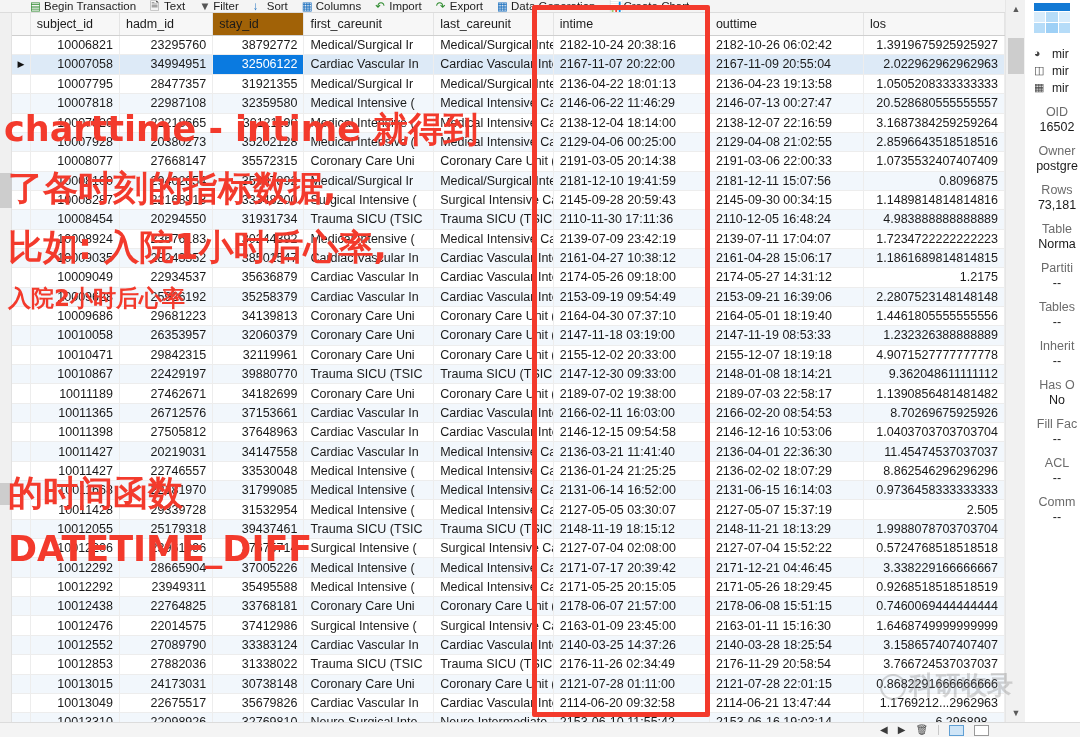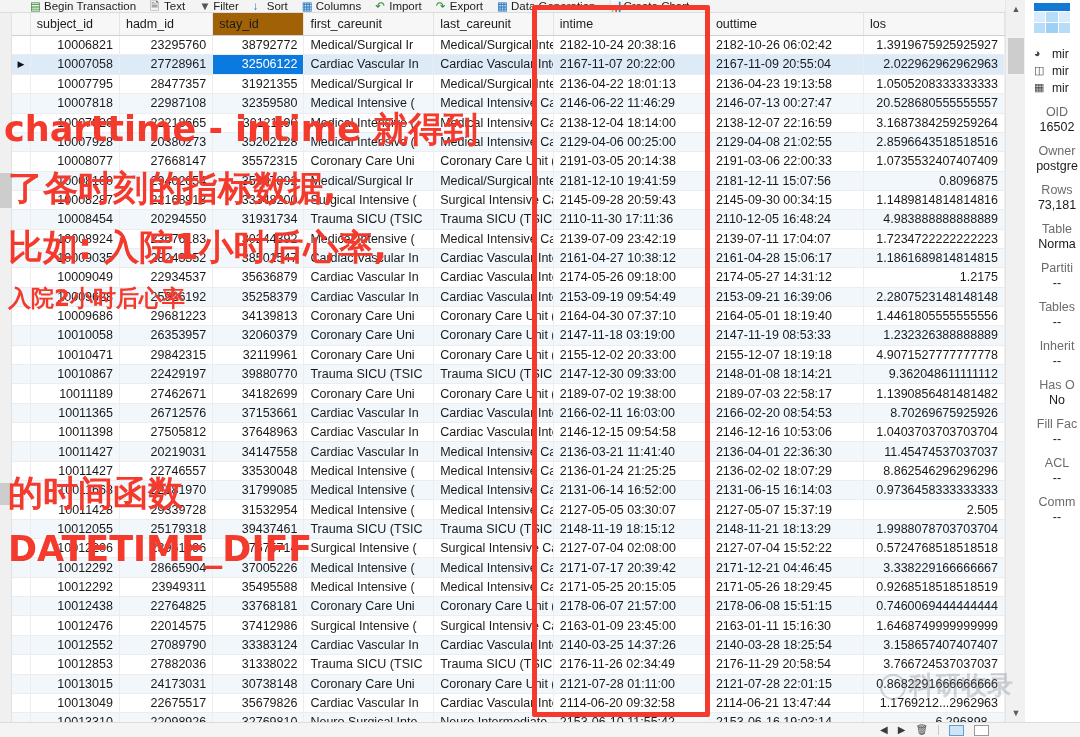--- a/index.html
+++ b/index.html
@@ -236,21 +236,21 @@
           <td class="c-stay num">38792772</td>
           <td class="c-fcu">Medical/Surgical Ir</td>
           <td class="c-lcu">Medical/Surgical Intensiv</td>
           <td class="c-in">2182-10-24 20:38:16</td>
           <td class="c-out">2182-10-26 06:02:42</td>
           <td class="c-los num">1.3919675925925927</td>
         </tr>
         <tr class="curr">
           <td class="marker c-mark"><span class="caret">▶</span></td>
           <td class="c-sub num">10007058</td>
-          <td class="c-hadm num">27728961</td>
+          <td class="c-hadm num">34994951</td>
           <td class="c-stay num cell-selected">32506122</td>
           <td class="c-fcu">Cardiac Vascular In</td>
           <td class="c-lcu">Cardiac Vascular Intens v</td>
           <td class="c-in">2167-11-07 20:22:00</td>
           <td class="c-out">2167-11-09 20:55:04</td>
           <td class="c-los num">2.022962962962963</td>
         </tr>
         <tr>
           <td class="marker c-mark"></td>
           <td class="c-sub num">10007795</td>

